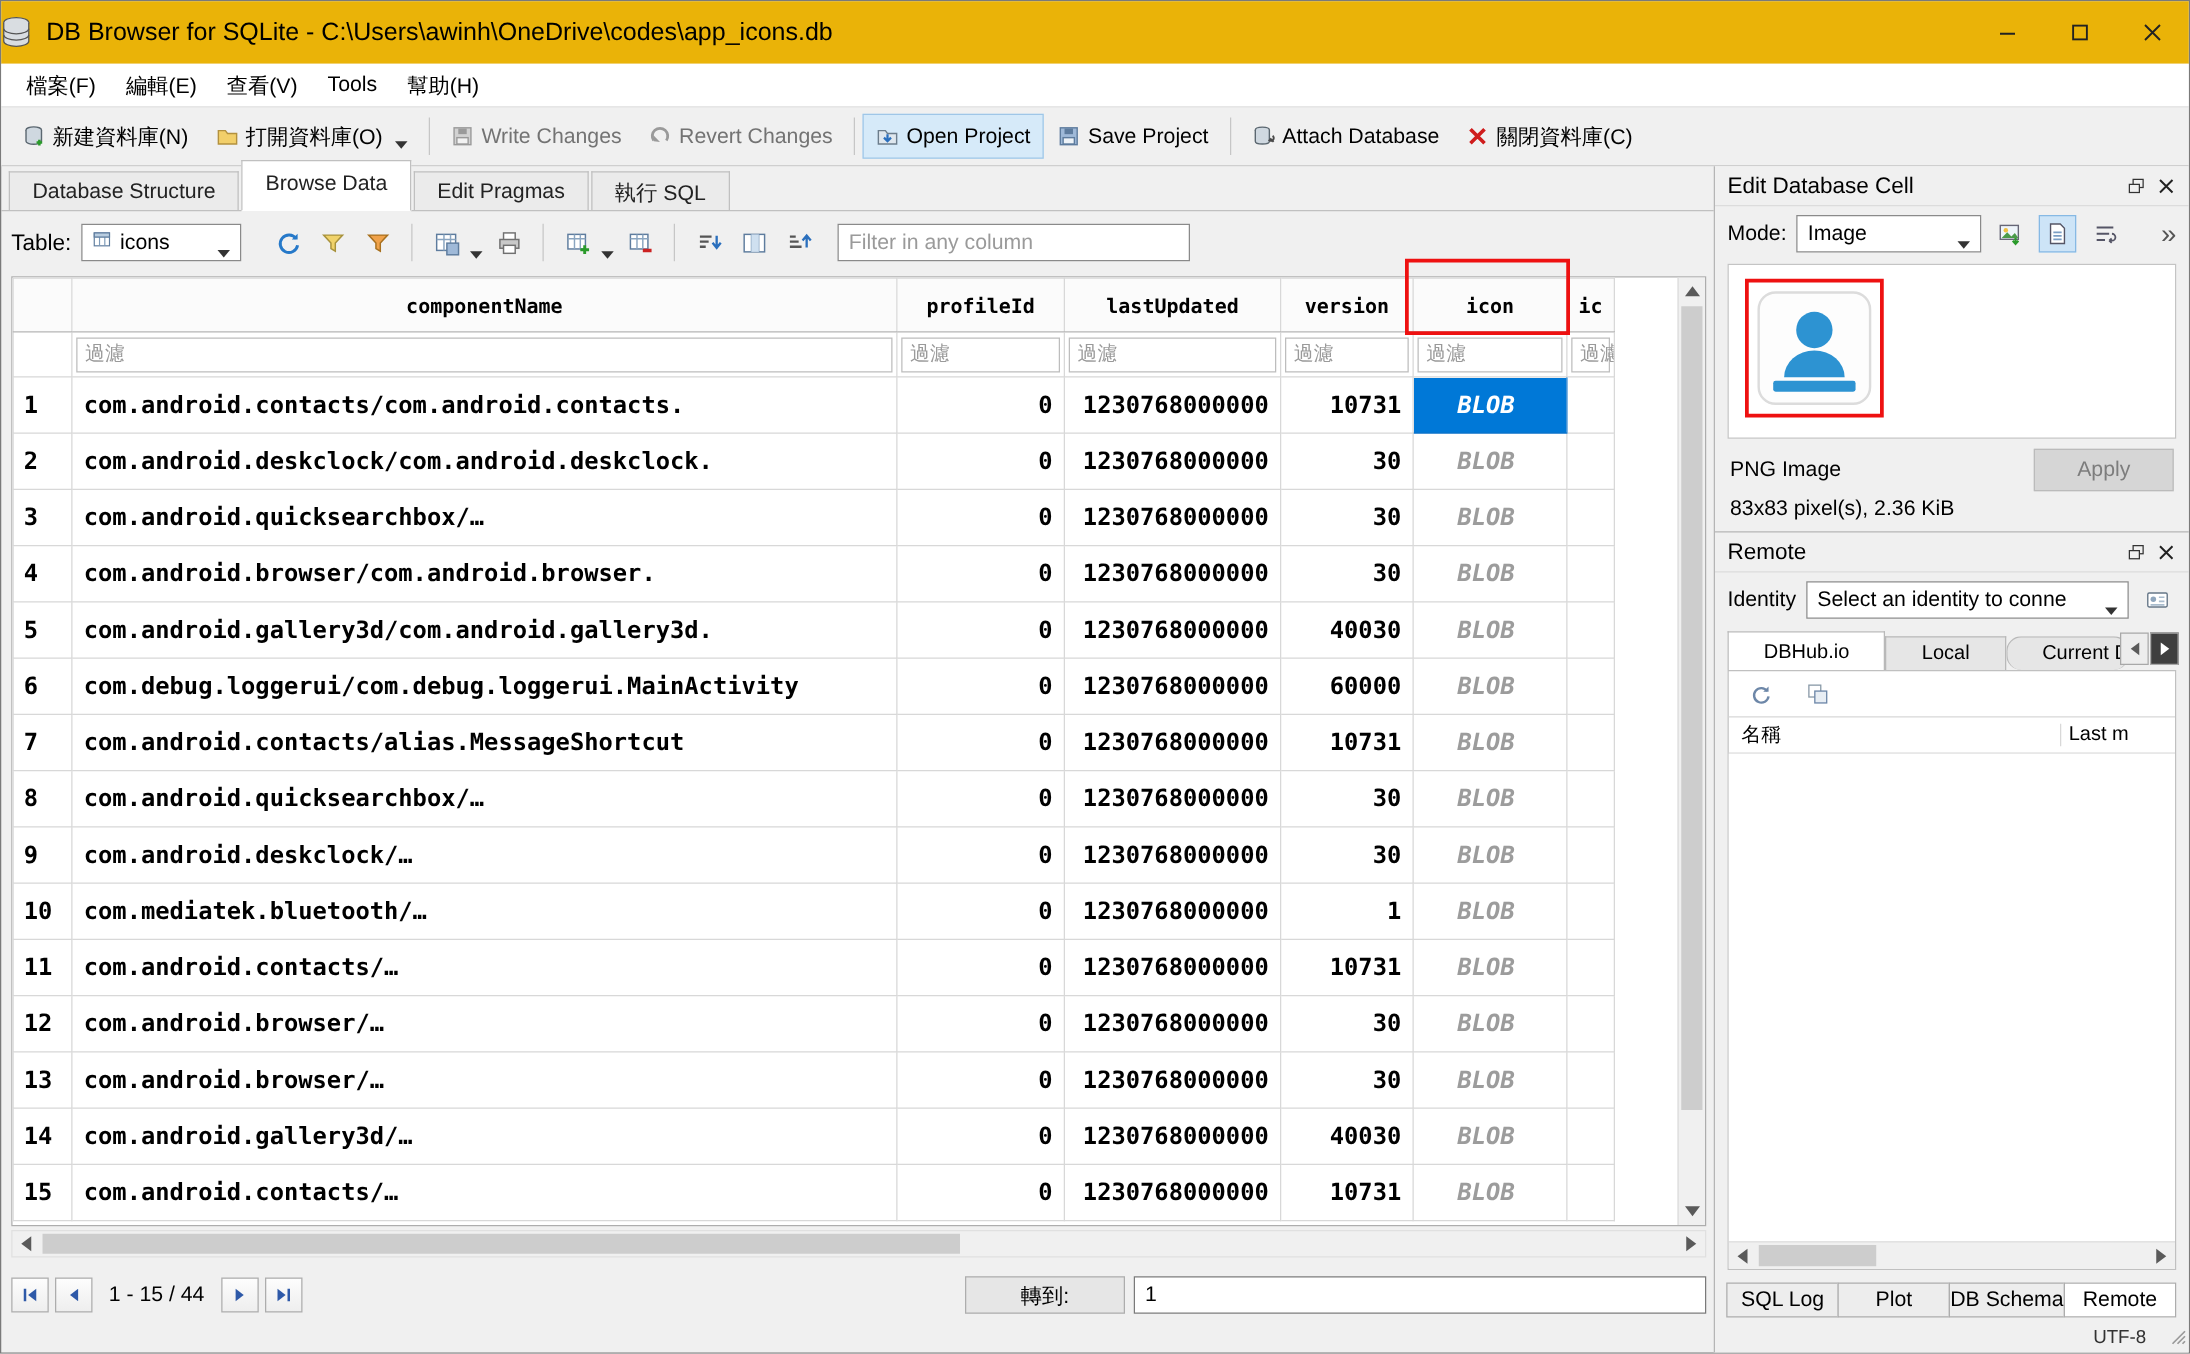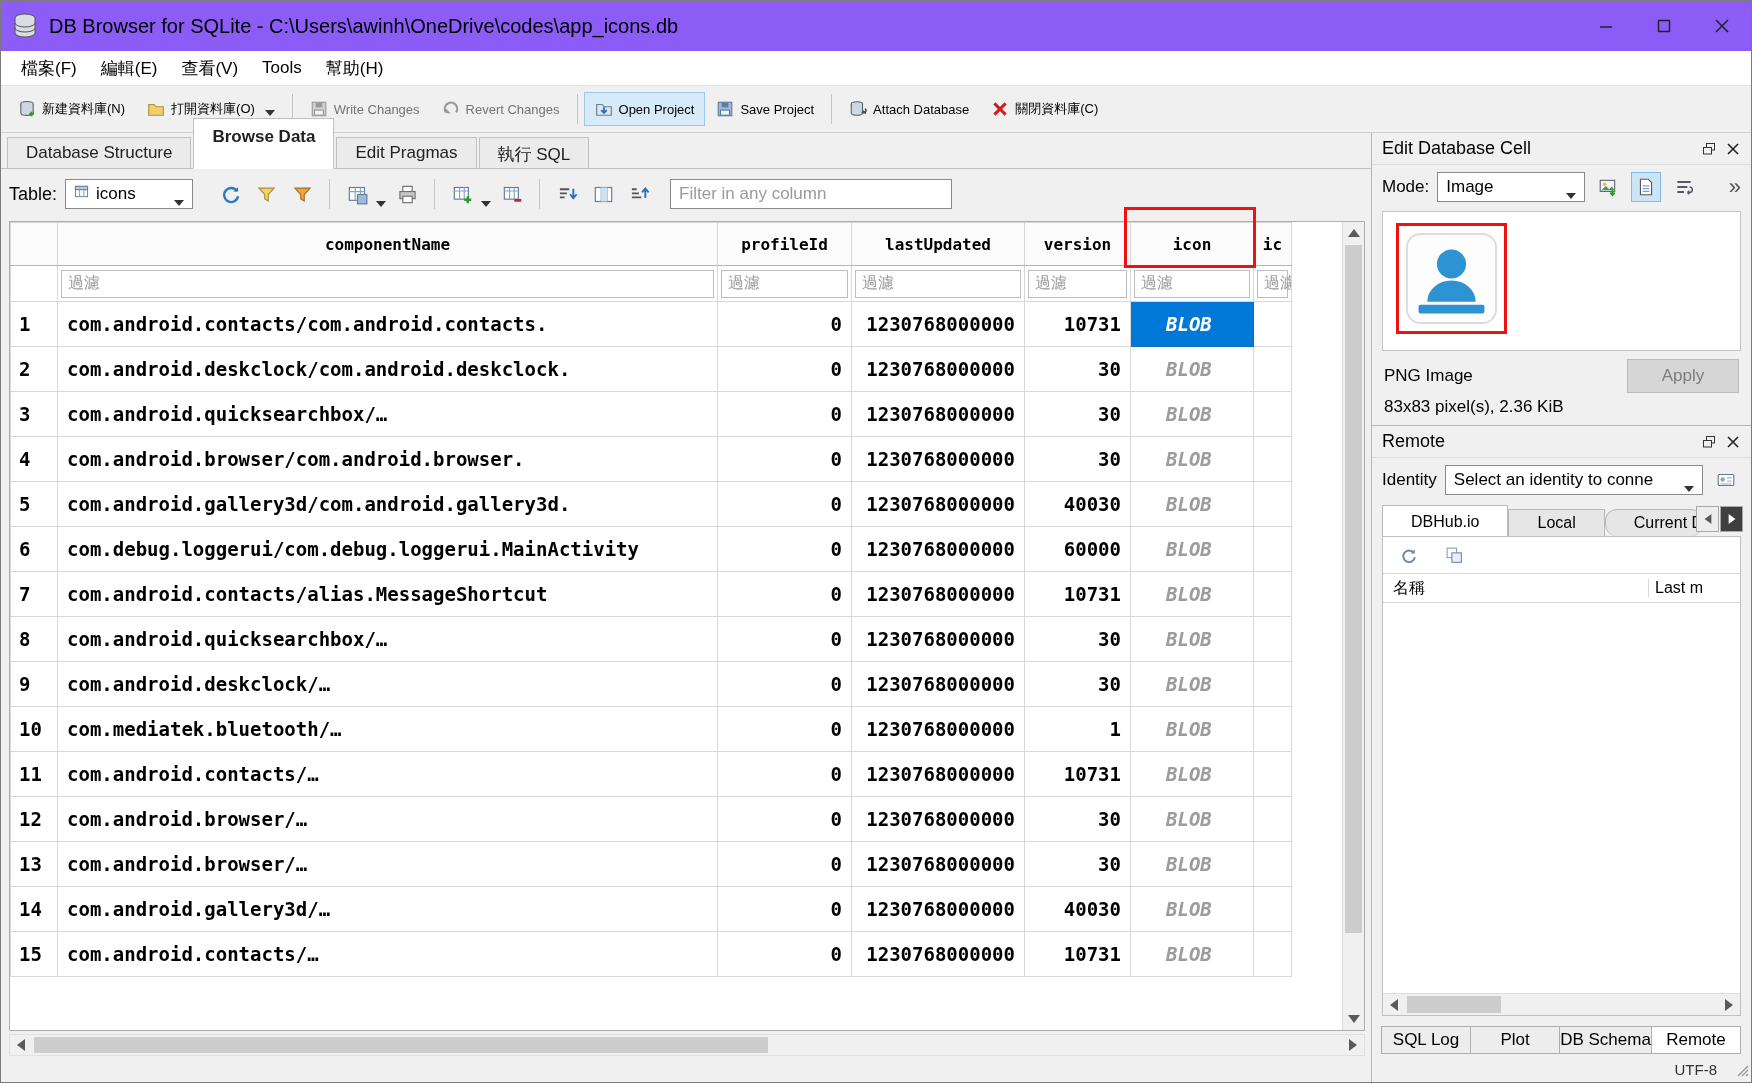--- a/index.html
+++ b/index.html
@@ -1,47 +1,47 @@
 <!DOCTYPE html>
 <html><head>
 <meta charset="utf-8">
 <style>
   * { box-sizing: border-box; margin: 0; padding: 0; }
   html,body { width:1752px; height:1083px; overflow:hidden; }
   body { font-family:"Liberation Sans","DejaVu Sans",sans-serif; background:#f0f0f0; color:#000; }
   .window { width:1752px; height:1083px; border:1px solid #7a7a7a; display:flex; flex-direction:column; background:#f0f0f0; }
 
   
-  .titlebar { height:50px; background:#8b5cf6; display:flex; align-items:center; padding-left:12px; flex:none; }
+  .titlebar { height:50px; background:#eab308; display:flex; align-items:center; padding-left:0; flex:none; }
   .app-icon { width:26px; height:28px; display:inline-flex; align-items:center; }
   .title-text { font-size:20px; margin-left:10px; flex:1; white-space:nowrap; overflow:hidden; }
   .win-controls { display:flex; height:100%; }
   .win-btn { width:58px; height:100%; display:flex; align-items:center; justify-content:center; }
 
   
   .menubar { height:34px; background:#fff; display:flex; align-items:center; padding-left:8px; flex:none; }
   .menu-item { font-size:17px; padding:4px 12px; }
 
   
   .toolbar { height:48px; background:#f0f0f0; border-top:1px solid #e2e2e2; border-bottom:1px solid #cfcfcf; display:flex; align-items:center; padding-left:6px; flex:none; }
-  .tbtn { display:flex; align-items:center; gap:6px; padding:7px 10px; font-size:13px; white-space:nowrap; border:1px solid transparent; }
+  .tbtn { display:flex; align-items:center; gap:6px; padding:7px 10px; font-size:17px; white-space:nowrap; border:1px solid transparent; }
   .tbtn.disabled { color:#737373; }
   .tbtn.highlight { background:#d6eaf9; border:1px solid #9fc6e7; }
   .ticon { display:inline-flex; width:18px; height:18px; }
   .tsep { width:1px; height:30px; background:#c6c6c6; margin:0 6px; }
   .caret { width:0; height:0; border-left:5px solid transparent; border-right:5px solid transparent; border-top:6px solid #333; margin-left:4px; align-self:flex-end; margin-bottom:2px; }
 
   
   .content { flex:1; display:flex; min-height:0; }
   .main { flex:1; min-width:0; display:flex; flex-direction:column; position:relative; padding-bottom:26px; }
 
   
   .tabs-row { height:36px; display:flex; align-items:flex-end; padding-left:6px; border-bottom:1px solid #c0c0c0; flex:none; }
   .tab { font-size:17px; padding:5px 18px 6px; border:1px solid #c0c0c0; border-bottom:none; background:#ebebeb; color:#222; margin-right:2px; height:31px; }
-  .tab.active { background:#fff; height:51px; padding-top:8px; border-bottom:1px solid #fff; margin-bottom:-1px; font-weight:700; }
+  .tab.active { background:#fff; height:41px; padding-top:8px; border-bottom:1px solid #fff; margin-bottom:-1px; font-weight:400; }
 
   
   .browse-toolbar { height:50px; display:flex; align-items:center; padding-left:8px; gap:6px; flex:none; }
   .bt-label { font-size:18px; margin-right:2px; }
   .combo { display:flex; align-items:center; background:#fff; border:1px solid #8a8a8a; height:30px; padding:0 8px; gap:7px; font-size:17px; }
   .table-combo { width:128px; }
   .icon-btn { width:30px; height:30px; display:flex; align-items:center; justify-content:center; }
   .icon-btn.active { background:#cde4f7; border:1px solid #86b9e4; }
   .btn-with-caret { display:flex; align-items:flex-end; }
   .filter-input { width:282px; height:30px; border:1px solid #8a8a8a; font-size:17px; padding:0 8px; margin-left:10px; font-family:"Liberation Sans","DejaVu Sans",sans-serif; }
@@ -558,20 +558,48 @@
             <span class="tri-left"></span>
           </div>
         <div class="htrack">
             <div class="hthumb"></div>
           </div>
         <div class="harrow">
             <span class="tri-right"></span>
           </div>
       </div>
 
+      <div class="nav-row">
+        <div class="nav-btn">
+            <svg viewBox="0 0 16 16" width="16" height="16">
+              <path d="M4 3 v10" stroke="#2e59a8" stroke-width="2"></path>
+              <path d="M13 3 L6.5 8 L13 13 z" fill="#2e59a8"></path>
+            </svg>
+          </div>
+        <div class="nav-btn">
+            <svg viewBox="0 0 16 16" width="16" height="16">
+              <path d="M11.5 3 L5 8 L11.5 13 z" fill="#2e59a8"></path>
+            </svg>
+          </div>
+        <span class="range-text">1 - 15 / 44</span>
+        <div class="nav-btn">
+            <svg viewBox="0 0 16 16" width="16" height="16">
+              <path d="M4.5 3 L11 8 L4.5 13 z" fill="#2e59a8"></path>
+            </svg>
+          </div>
+        <div class="nav-btn">
+            <svg viewBox="0 0 16 16" width="16" height="16">
+              <path d="M3 3 L9.5 8 L3 13 z" fill="#2e59a8"></path>
+              <path d="M12 3 v10" stroke="#2e59a8" stroke-width="2"></path>
+            </svg>
+          </div>
+        <div class="nav-spacer"></div>
+        <div class="goto-btn">轉到:</div>
+        <input class="goto-input" type="text" value="1" style="">
+      </div>
 
       <div class="red-box hdr-red"></div>
     </div>
 
     <div class="right">
 
       <div class="cell-panel">
         <div class="panel-hdr">
           <span class="ph-title">Edit Database Cell</span>
           <span class="ph-btn">

